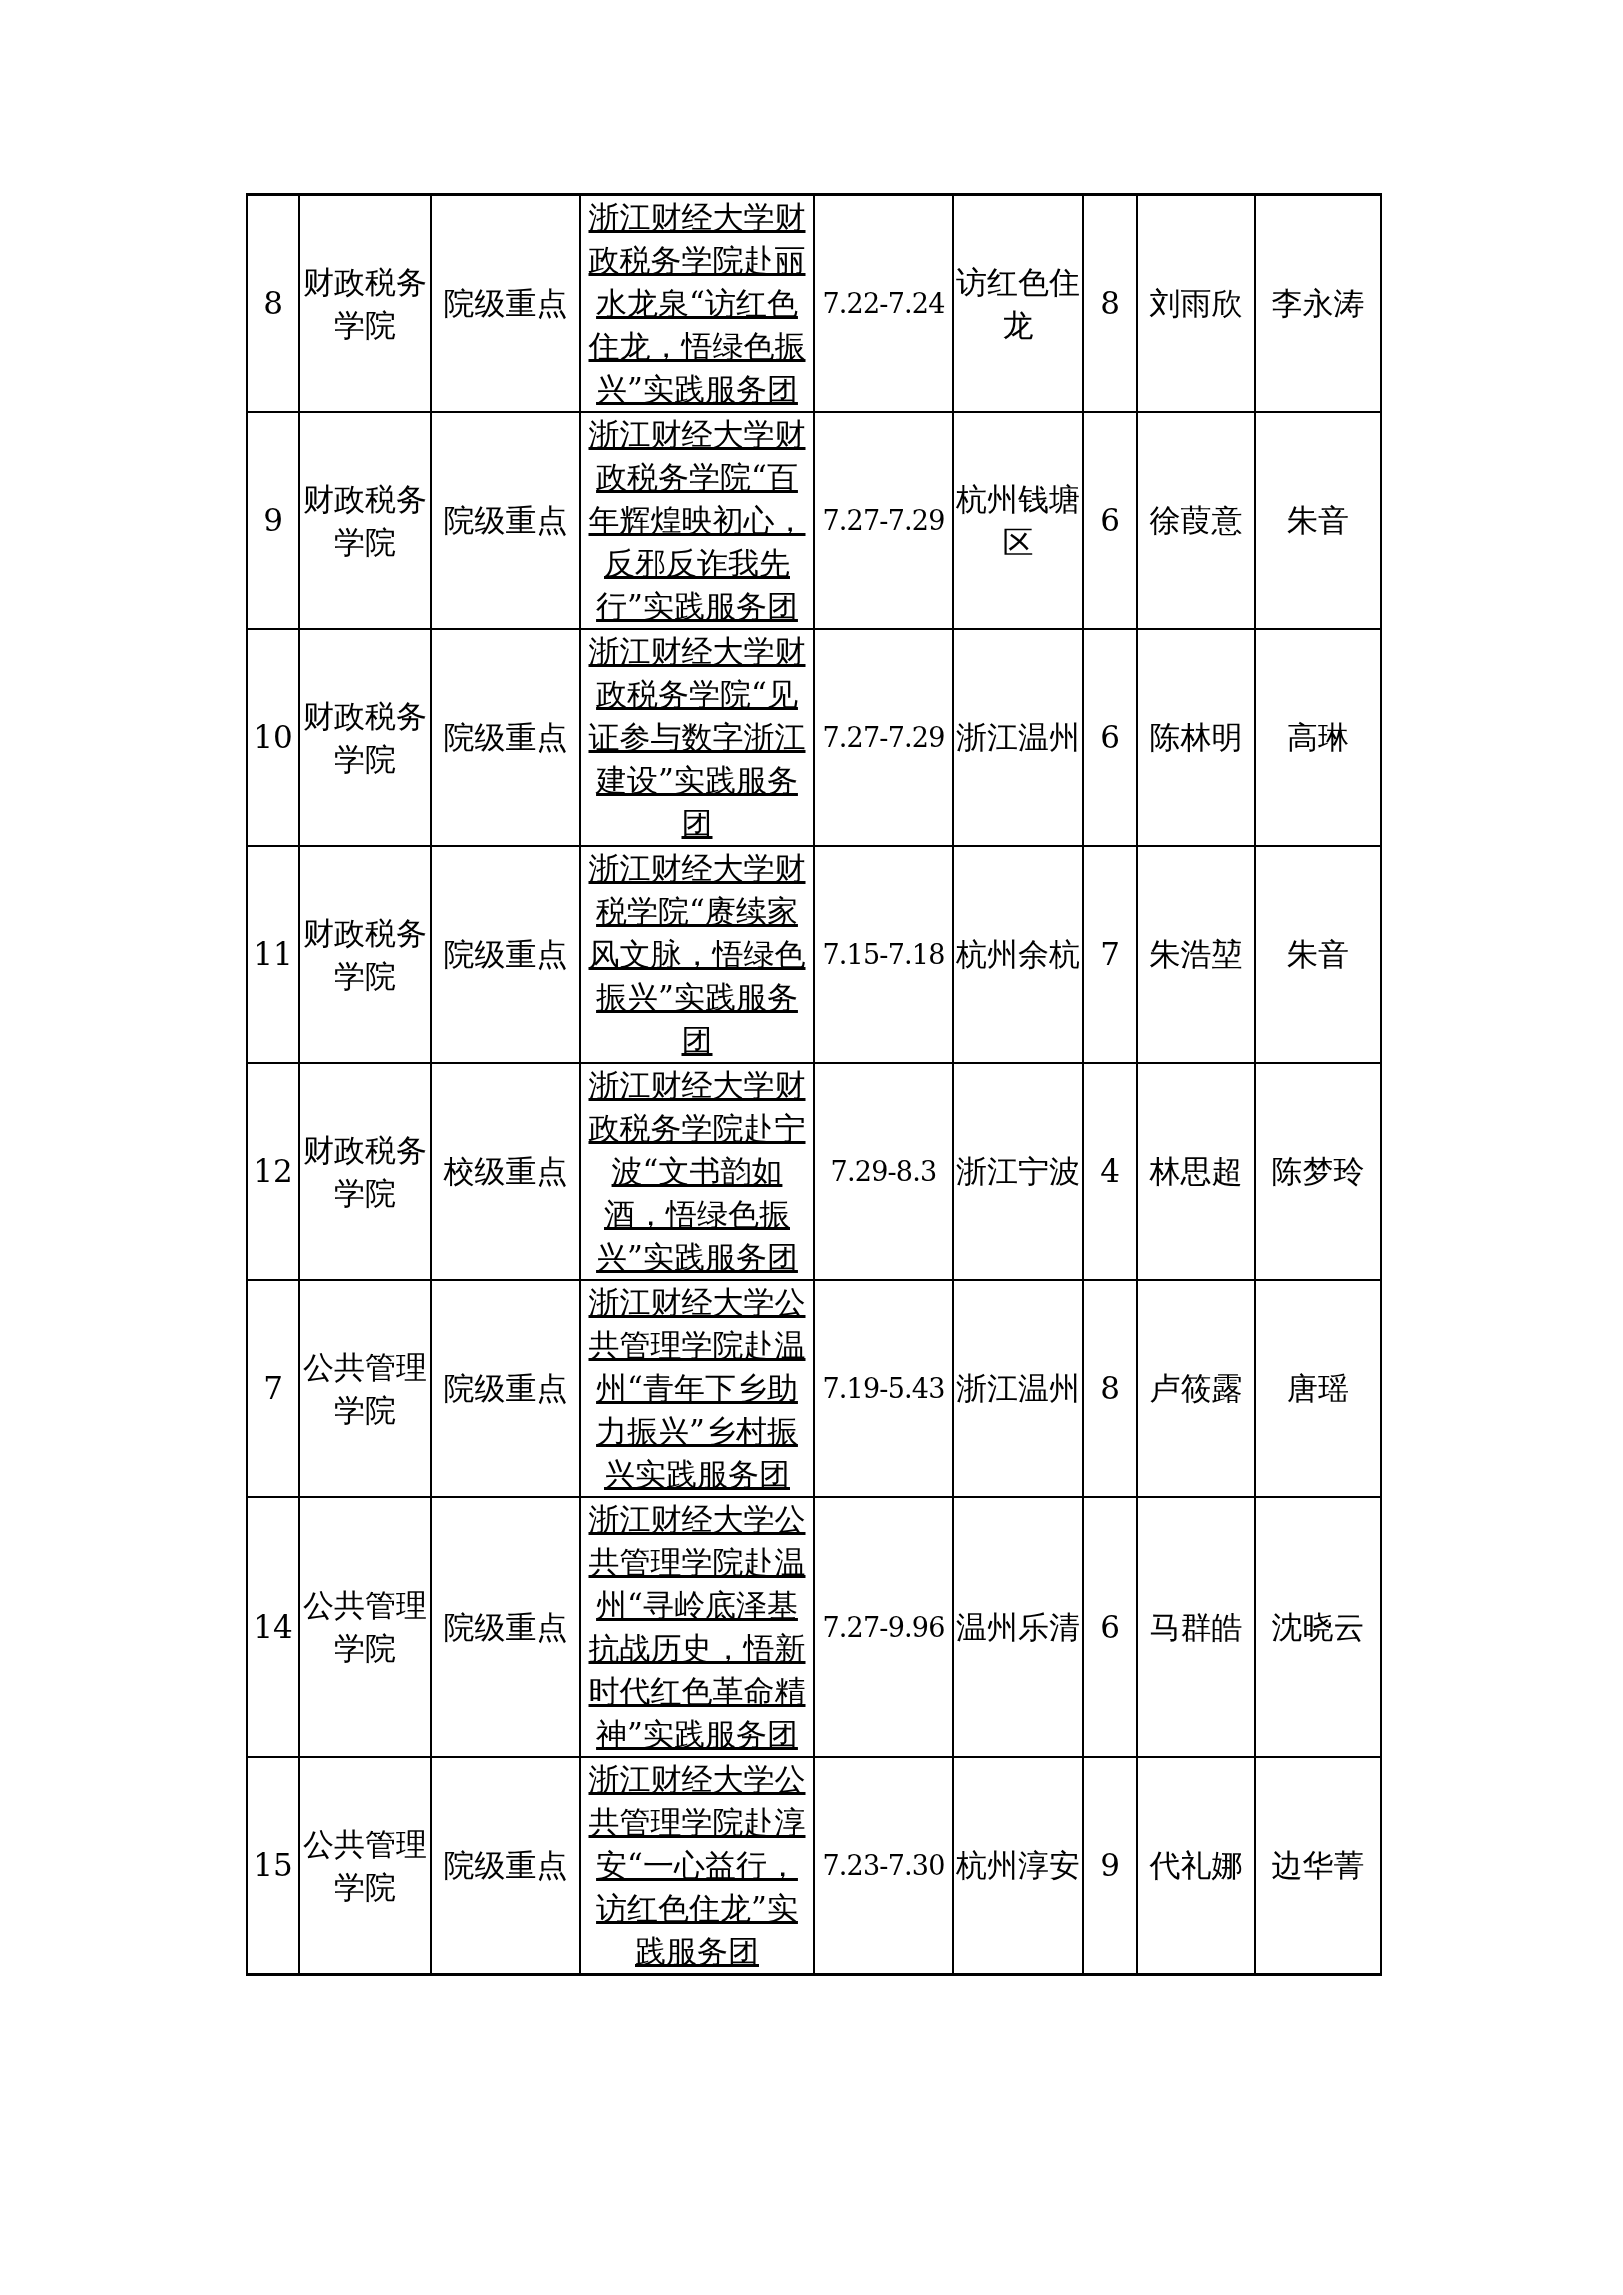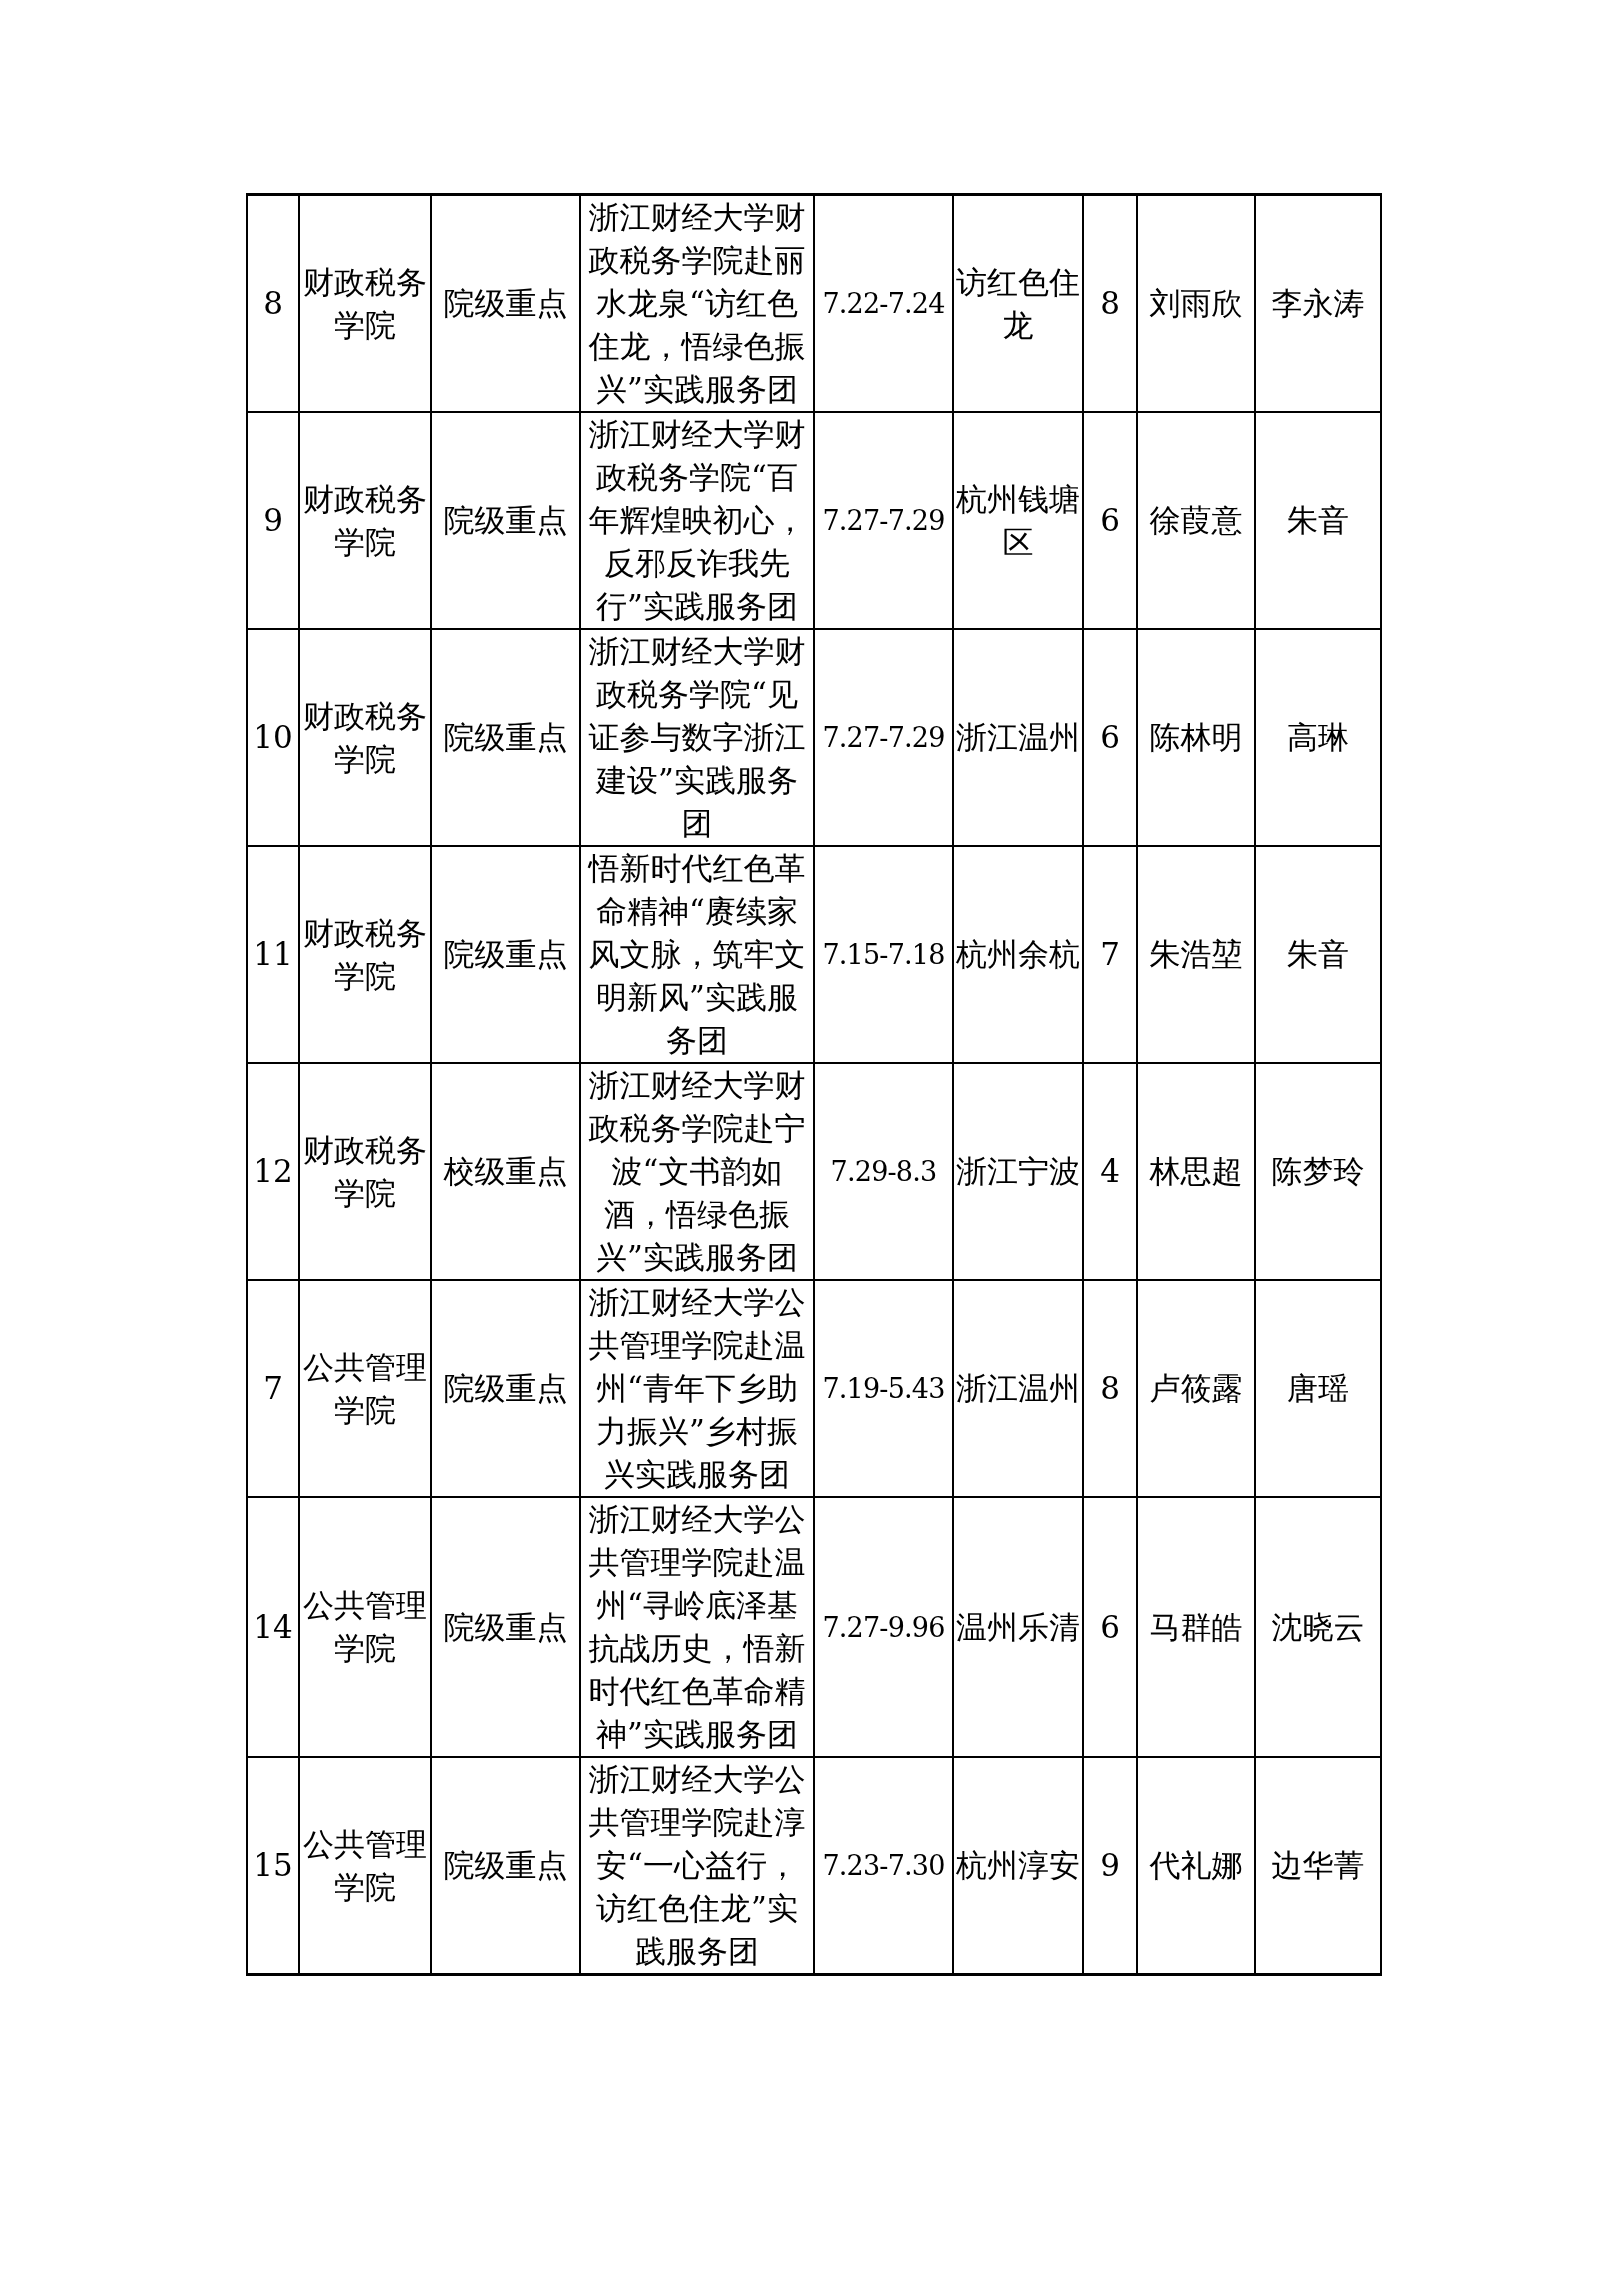--- a/index.html
+++ b/index.html
@@ -37,20 +37,21 @@
     word-break: normal;
   }
   
   .doc-table tr td { height: 214px; }
   
   .doc-table tr:nth-child(7) td { height: 258px; }
 
   .cell-team {
     text-align: right;
     padding: 0 1.6px !important;
+    text-decoration: underline;
   }
   .cell-dates {
     white-space: nowrap;
     font-size: 27px !important;
     letter-spacing: -0.8px;
   }
   .cell-no, .cell-count {
     font-size: 31px;
   }
 </style>
@@ -100,21 +101,21 @@
     <td class="cell-dates">7.27-7.29</td>
     <td class="cell-location">浙江温州</td>
     <td class="cell-count">6</td>
     <td class="cell-leader">陈林明</td>
     <td class="cell-advisor">高琳</td>
   </tr>
       <tr>
     <td class="cell-no">11</td>
     <td class="cell-college">财政税务学院</td>
     <td class="cell-level">院级重点</td>
-    <td class="cell-team">悟新时代红色革命精神“赓续家风文脉，筑牢文明新风”实践服务团</td>
+    <td class="cell-team">浙江财经大学财税学院“赓续家风文脉，悟绿色振兴”实践服务团</td>
     <td class="cell-dates">7.15-7.18</td>
     <td class="cell-location">杭州余杭</td>
     <td class="cell-count">7</td>
     <td class="cell-leader">朱浩堃</td>
     <td class="cell-advisor">朱音</td>
   </tr>
       <tr>
     <td class="cell-no">12</td>
     <td class="cell-college">财政税务学院</td>
     <td class="cell-level">校级重点</td>

